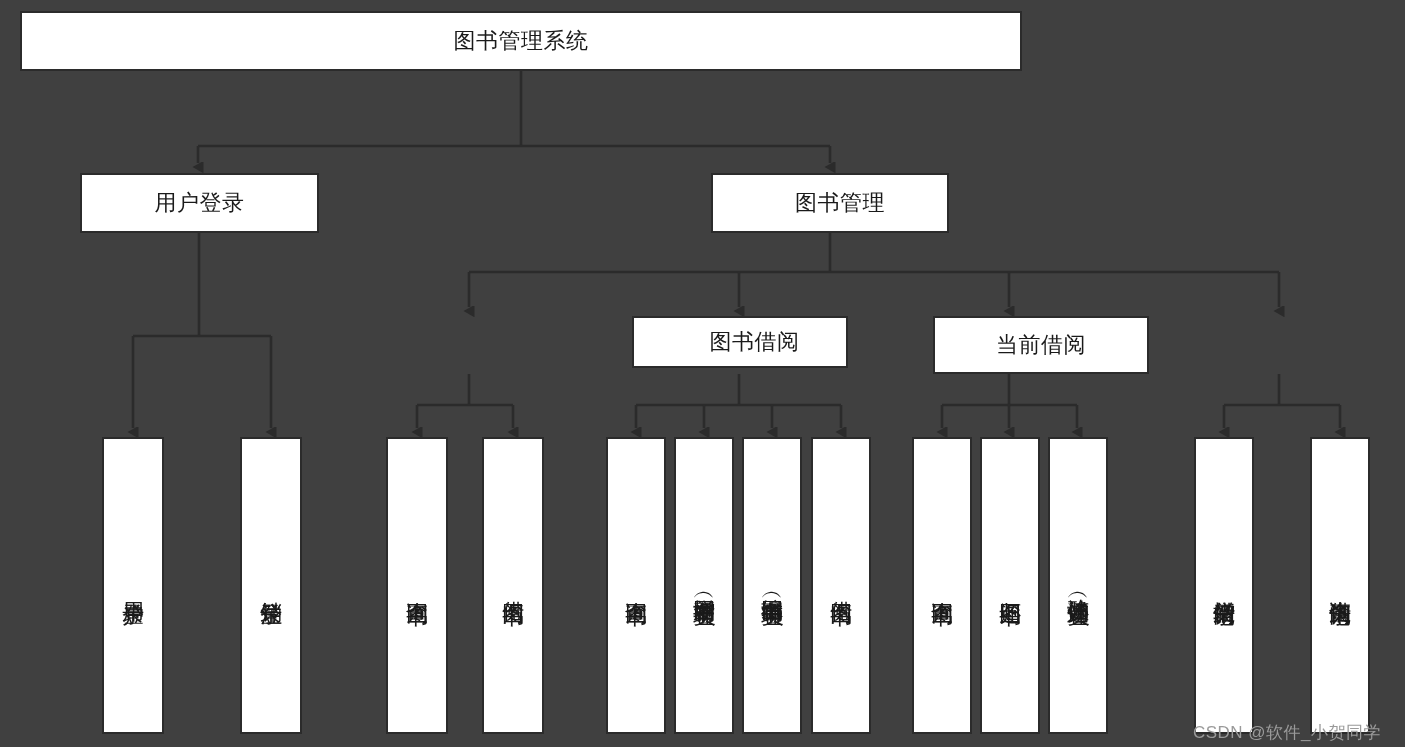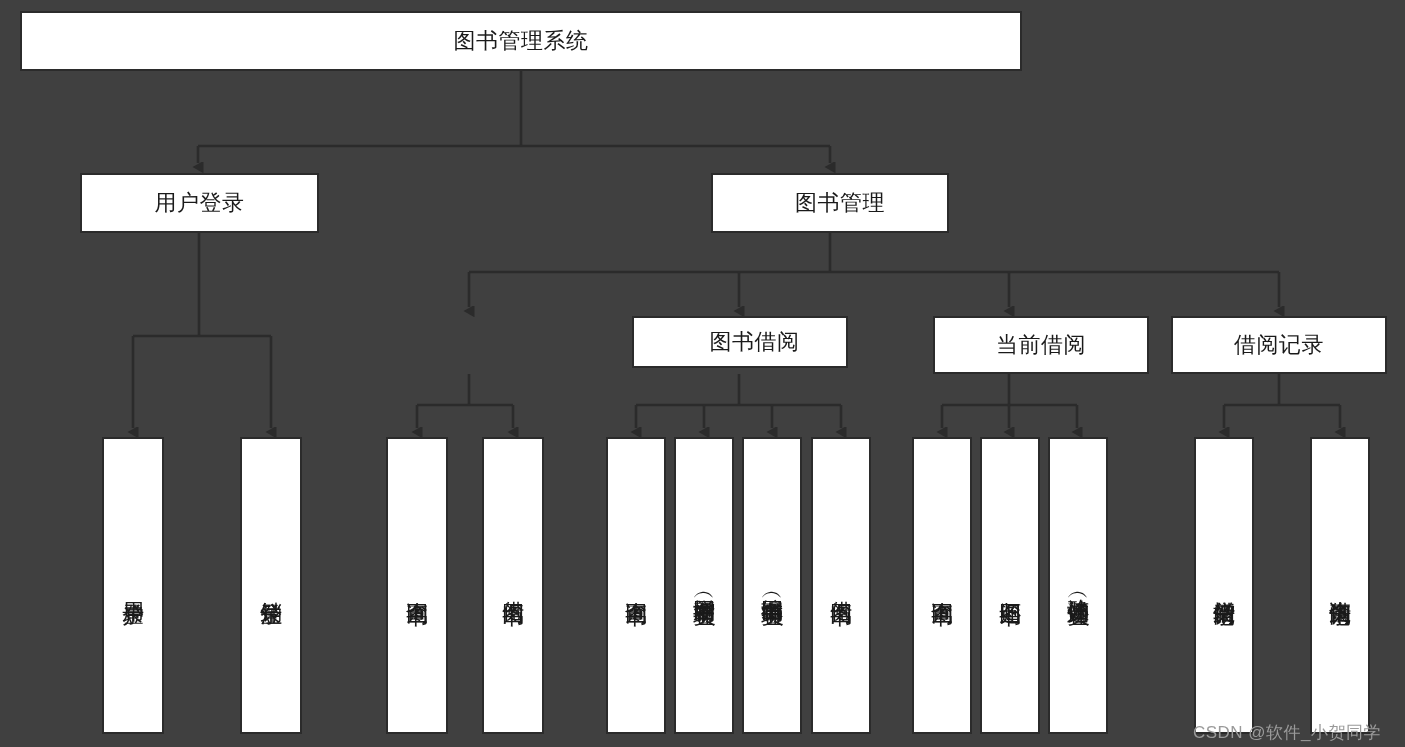--- a/index.html
+++ b/index.html
@@ -136,23 +136,20 @@
   <div class="node horiz" style="left:711px; top:173px; width:238px; height:60px;padding-left:20px;">
     <span class="lbl">图书管理</span>
   </div>
 
   <div class="node horiz" style="left:632px; top:316px; width:216px; height:52px;padding-left:29px;">
     <span class="lbl">图书借阅</span>
   </div>
   <div class="node horiz" style="left:901px; top:316px; width:216px; height:58px;margin-left:32px;">
     <span class="lbl">当前借阅</span>
   </div>
-  <div class="node horiz" style="left:1171px; top:316px; width:216px; height:58px;">
-    <span class="lbl">借阅记录</span>
-  </div>
 
   <div class="node vert" style="left:102px; top:437px; width:62px; height:297px;">
     <span class="lbl">用户登录</span>
   </div>
   <div class="node vert" style="left:240px; top:437px; width:62px; height:297px;">
     <span class="lbl">注销登录</span>
   </div>
 
   <div class="node vert" style="left:386px; top:437px; width:62px; height:297px;">
     <span class="lbl">查询图书</span>

